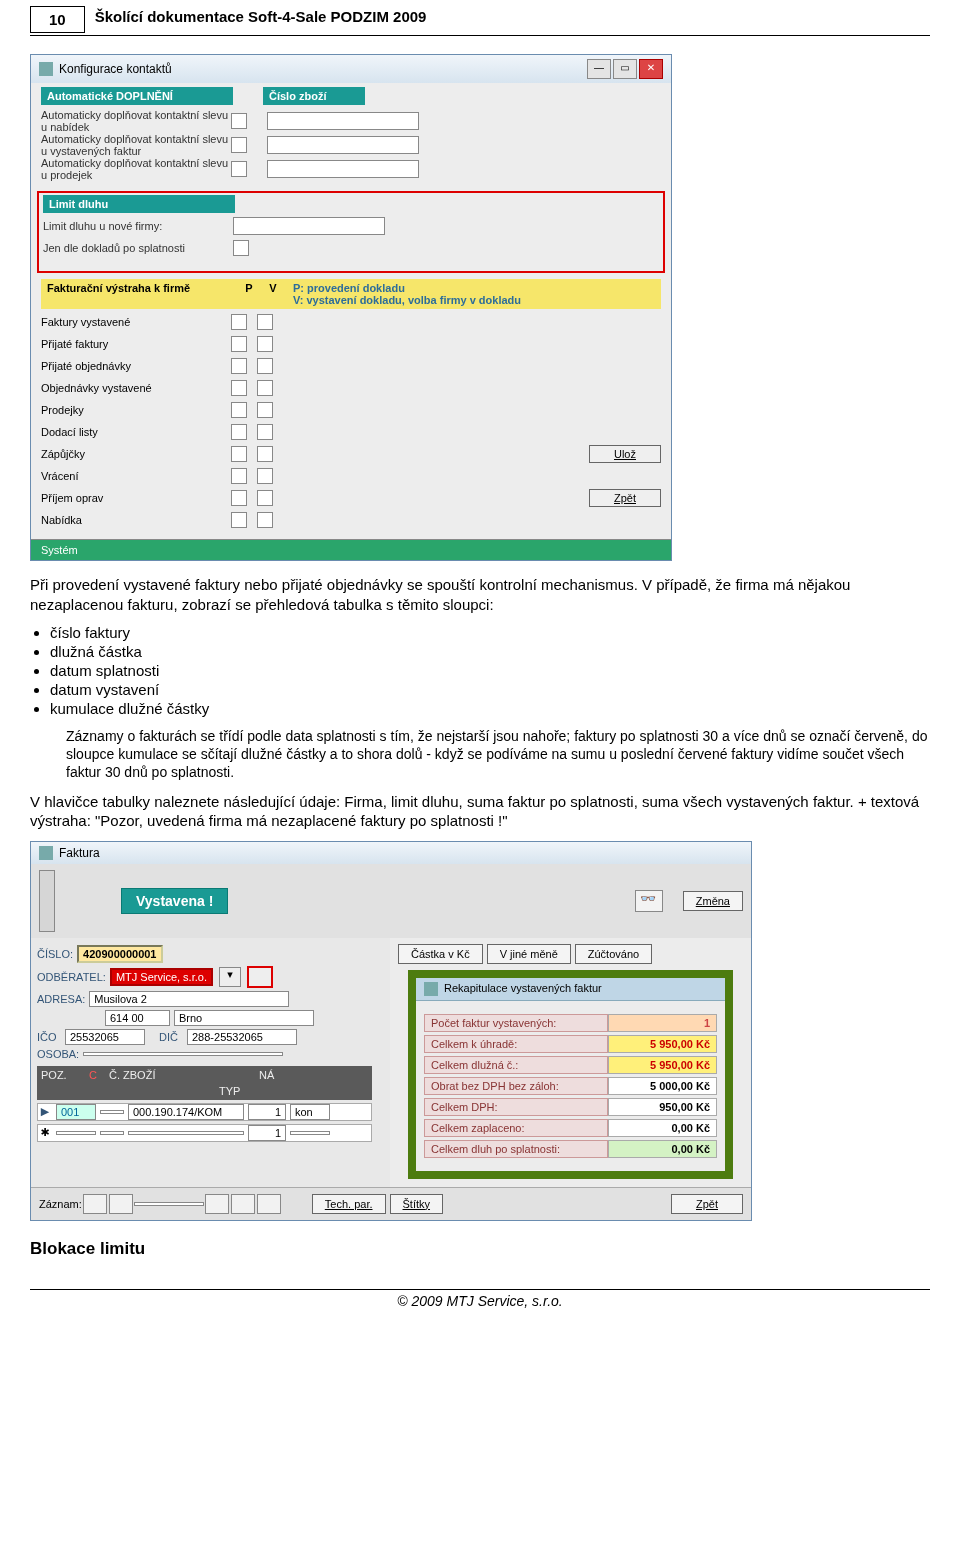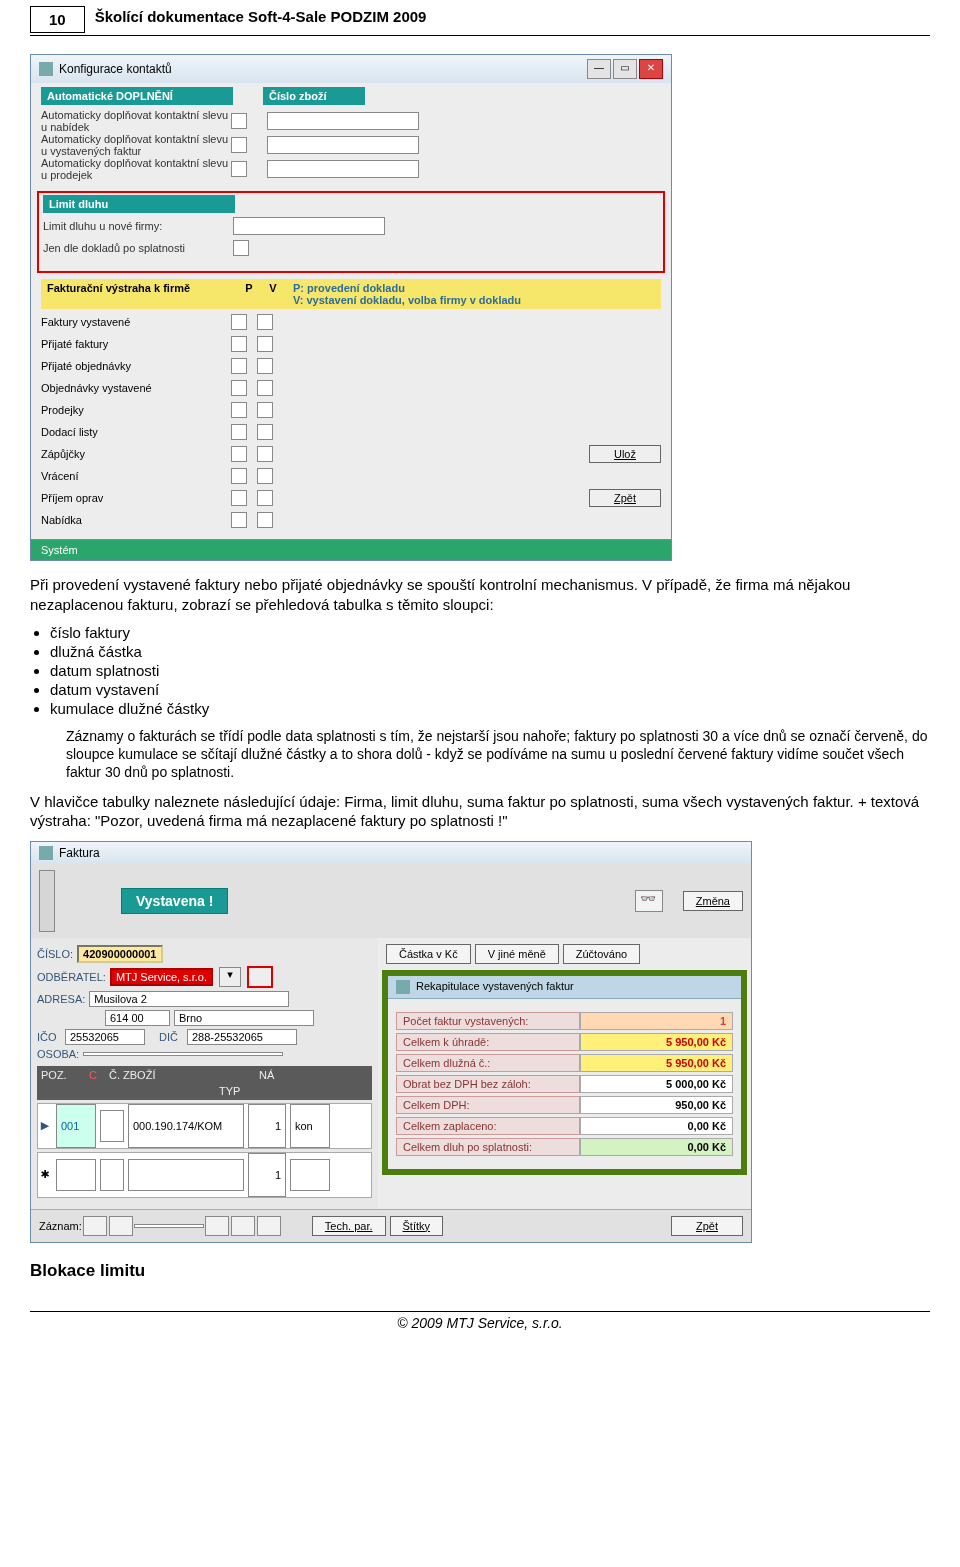--- a/index.html
+++ b/index.html
@@ -28,31 +28,31 @@
   .checkgrid { padding:2px 10px 8px 10px; font-size:11px;}
   .crow { display:flex; align-items:center; height:22px;}
   .clabel{width:190px;}
   .btn-uloz,.btn-zpet{ margin-left:auto; width:70px; border:1px solid #666; background:#efefef; font-size:11px; text-align:center; padding:2px 0;}
   .sys-bar { background:#2aa56b; color:#fff; font-size:11px; padding:4px 10px; border-top:1px solid #888;}
   .para{ font-size:15px; line-height:1.3; margin:10px 0;}
   ul.bul { margin:4px 0 10px 20px; padding:0;}
   ul.bul li{ margin:2px 0; font-size:15px;}
   .indent{ margin-left:36px; font-size:14px; line-height:1.3;}
   .fakwin { border:1px solid #6a8caf; width:720px; margin-top:10px; background:#e8e8e8;}
-  .fak-body{ display:flex; font-size:11px;}
+  .fak-body{ display:flex; font-size:11px;gap:12px;}
   .fak-left{ width:335px; background:#e8e8e8; padding:4px 6px 8px 6px;}
   .fak-right{ flex:1; background:#ececec; padding:4px 0 8px 0;}
   .badge-vys{ background:#1a9a94; color:#fff; padding:4px 14px; border:1px solid #0a7a74; font-weight:bold; margin-left:60px; display:inline-block;}
   .btn-gen{border:1px solid #666;background:#f4f4f4;padding:3px 12px;font-size:11px;display:inline-block;}
   .fl-row{display:flex;align-items:center;margin:3px 0;gap:4px;}
   .fl-lab{color:#357;}
   .inp{border:1px solid #888;background:#fff;padding:1px 4px;font-size:11px;}
   .red-odb{background:#d00;color:#fff;border:2px solid #a00;padding:1px 4px;}
   .darkhdr{background:#5a5a5a;color:#eee;font-size:11px;display:flex;padding:3px 4px;margin-top:6px;}
-  .tabcell{border:1px solid #888;background:#fff;padding:15px 4px;}
+  .tabcell{border:1px solid #888;background:#fff;padding:1px 4px;}
   .rec-title-bar{background:#bfd6e6;padding:4px 8px;font-size:11px;border-bottom:1px solid #8ab;}
   .rec-title-bar .ic{width:14px;height:14px;background:#7aa;display:inline-block;margin-right:6px;vertical-align:middle;}
   .rec-row{display:flex;margin:3px 8px;align-items:center;}
   .rec-lab{width:170px;border:1px solid #c99;background:#edd;padding:2px 6px;font-size:11px;color:#833;}
   .rec-val{flex:1;text-align:right;border:1px solid #aaa;background:#fff;padding:2px 6px;font-weight:bold;font-size:11px;}
   .rec-val.yellow{background:#fff07a;color:#c00;}
   .rec-val.peach{background:#ffd9b3;color:#c44;}
   .rec-val.green{background:#d4f2c4;}
   .bottom-bar{display:flex;align-items:center;padding:6px 8px;border-top:1px solid #aaa;background:#e1e1e1;font-size:11px;}
   .navbtn{width:22px;height:18px;border:1px solid #888;background:#f2f2f2;margin:0 1px;display:inline-block;}
@@ -261,21 +261,21 @@
           <span class="tabcell" style="width:28px;text-align:right;">1</span>
           <span class="tabcell" style="width:30px;"></span>
         </div>
       </div>
       <div class="fak-right">
         <div style="padding:2px 8px 6px 8px;display:flex;gap:4px;">
           <span class="btn-gen">Částka v Kč</span>
           <span class="btn-gen">V jiné měně</span>
           <span class="btn-gen">Zúčtováno</span>
         </div>
-        <div style="border:6px solid #4d7c0f;margin:0 4px;">
+        <div style="border:8px solid #4d7c0f;margin:0 18px;">
           <div class="rec-title-bar"><span class="ic"></span><span>Rekapitulace vystavených faktur</span></div>
           <div style="height:10px;"></div>
           <div class="rec-row">
               <div class="rec-lab">Počet faktur vystavených:</div>
               <div class="rec-val peach">1</div>
             </div>
           <div class="rec-row">
               <div class="rec-lab">Celkem k úhradě:</div>
               <div class="rec-val yellow">5 950,00 Kč</div>
             </div>

